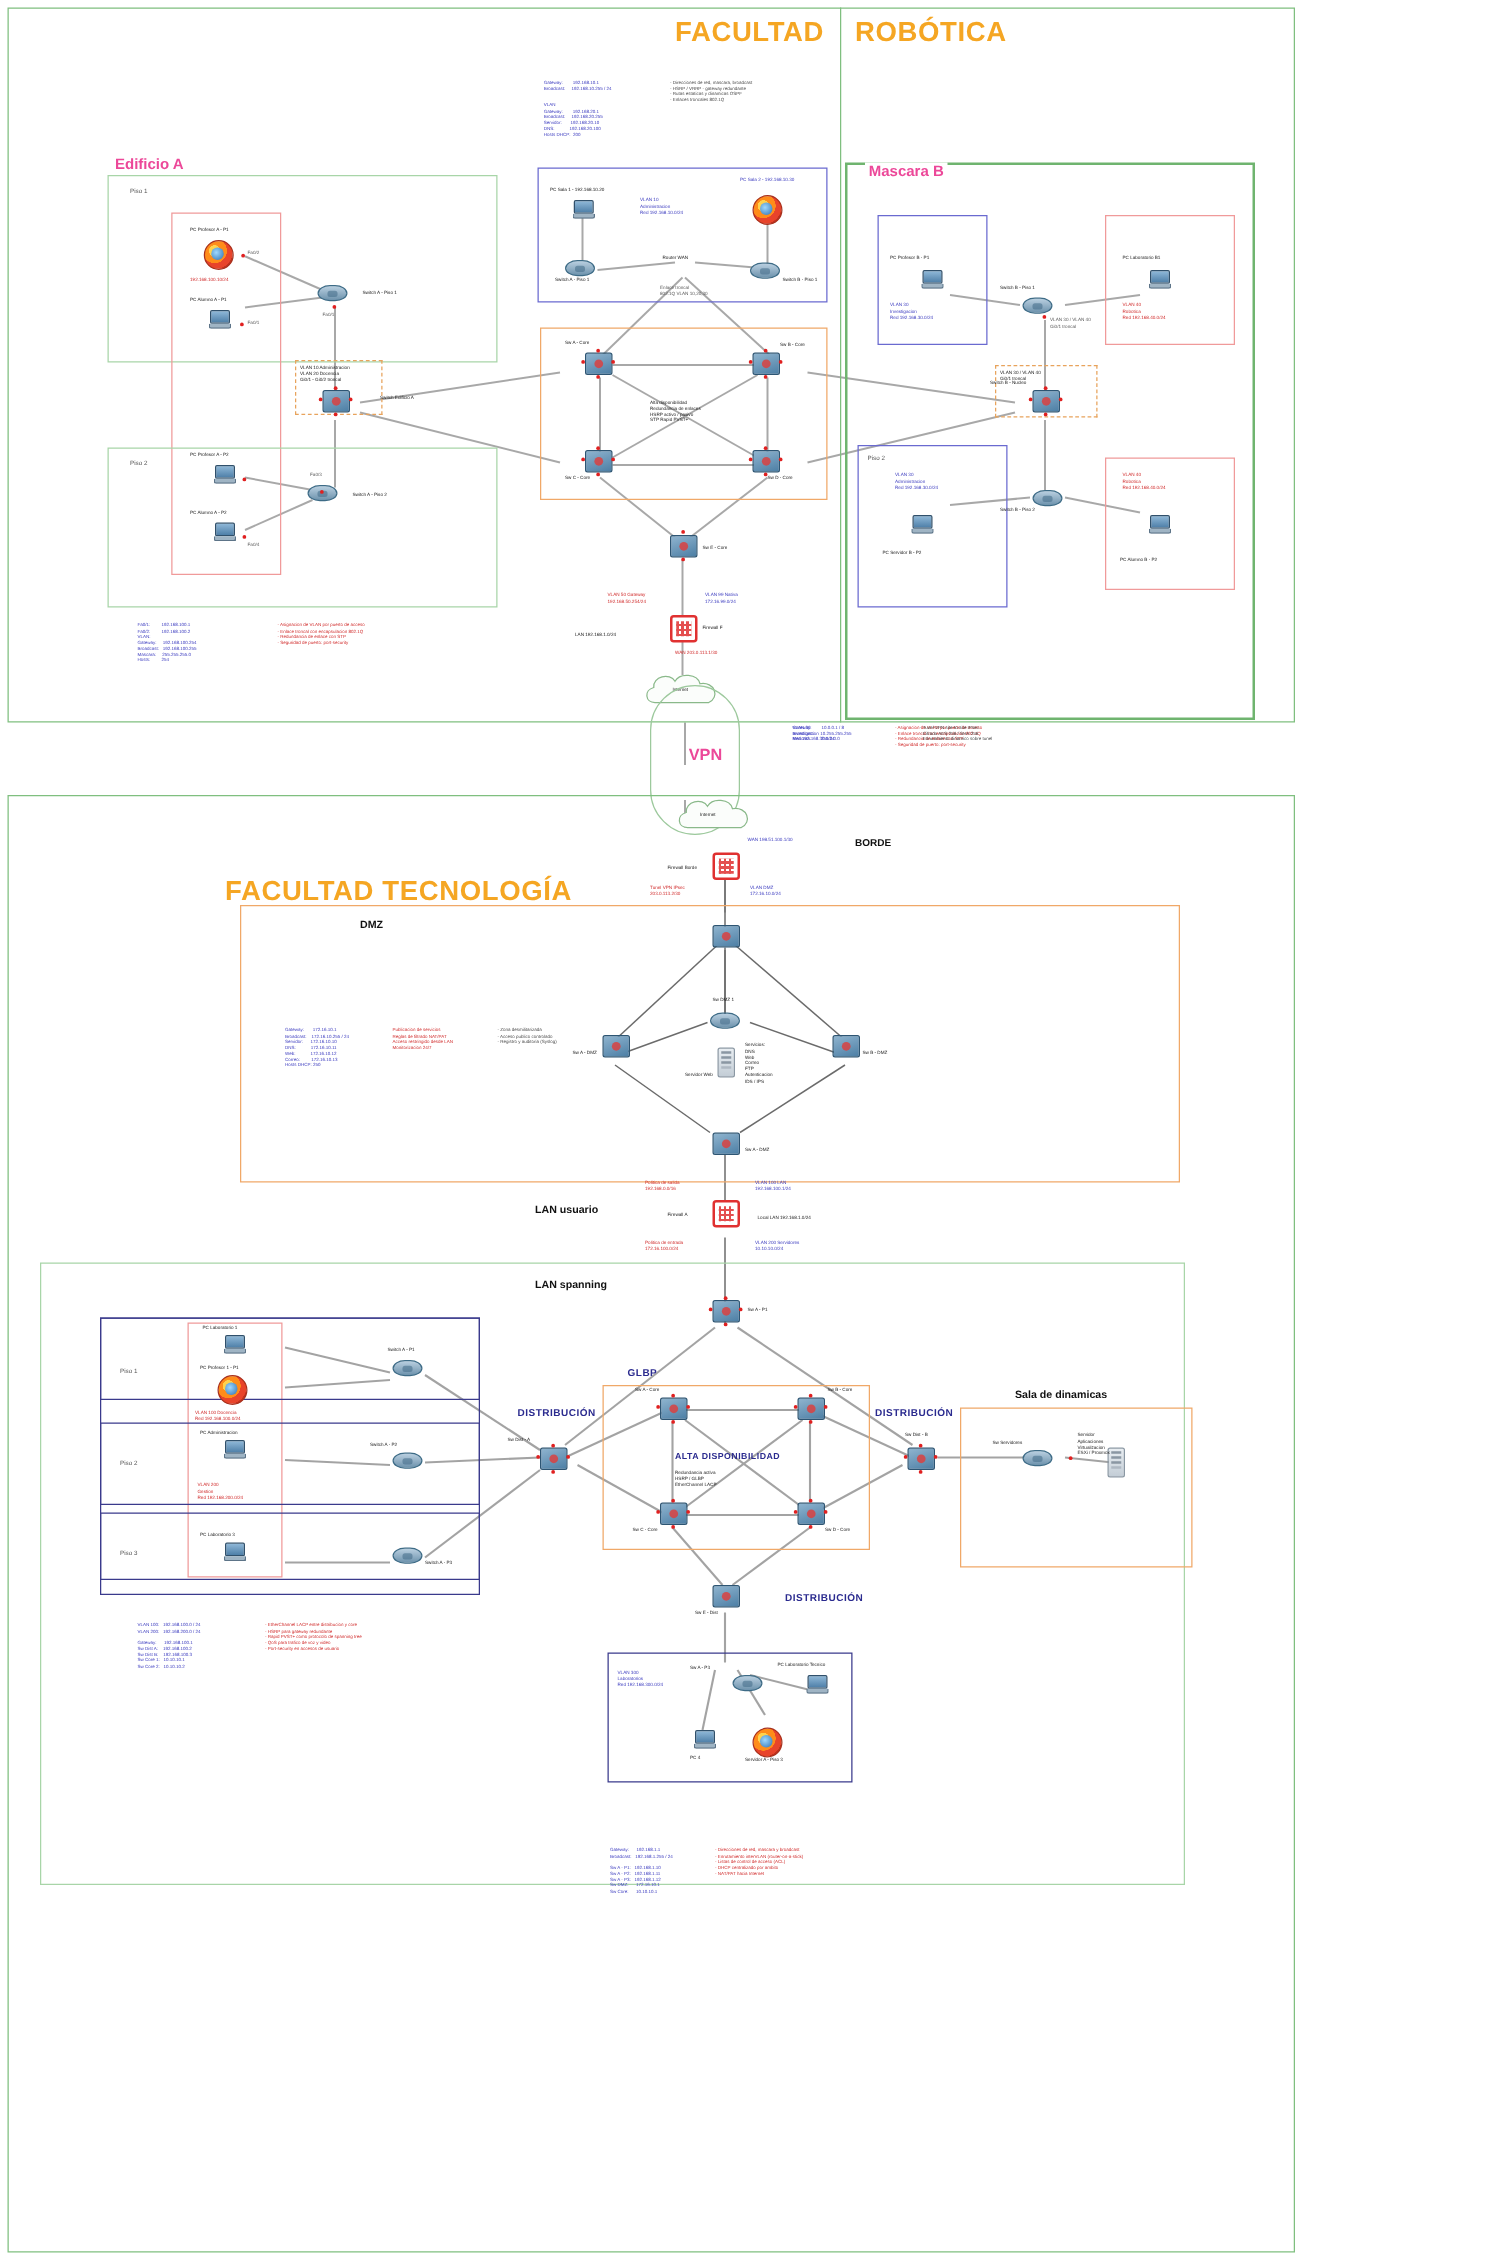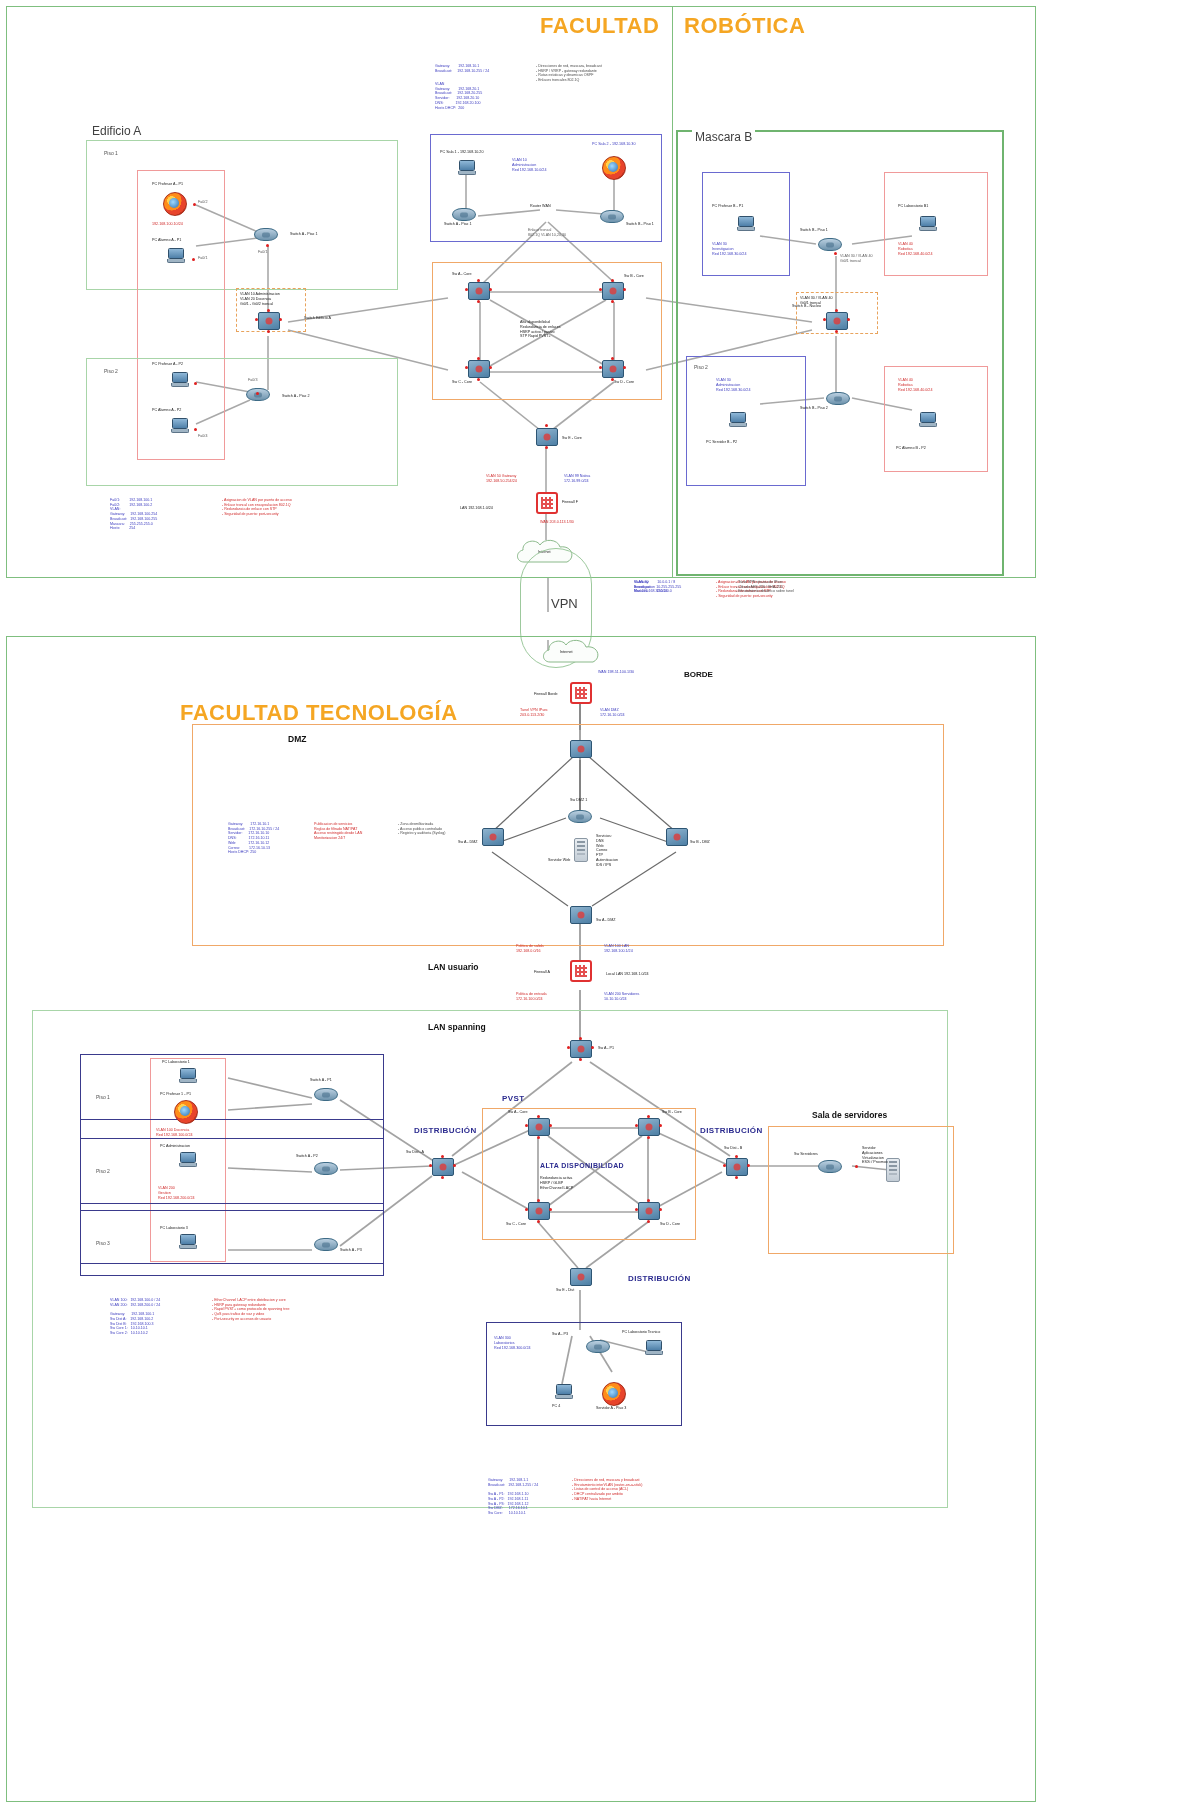--- a/index.html
+++ b/index.html
@@ -13,21 +13,21 @@
   .f-greenlite{border:1px solid #a8d5a8;}
   .f-red{border:1.2px solid #f09a9a;}
   .f-blue{border:1.2px solid #6a6ad0;}
   .f-navy{border:1.2px solid #3a3a8c;}
   .f-orange{border:1.2px solid #f0a868;}
   .f-orange-d{border:1.2px dashed #e8a35c;}
 
   
   .title-main{position:absolute;color:#f5a623;font-weight:bold;letter-spacing:.5px;
       font-family:"Liberation Sans",sans-serif;}
-  .lbl-green{position:absolute;color:#404040;font-weight:normal;font-size:12px;}
+  .lbl-green{position:absolute;color:#ec4899;font-weight:bold;font-size:12px;}
   .lbl-navy{position:absolute;color:#2b2b8f;font-weight:bold;font-size:8px;letter-spacing:.4px;}
   .lbl-dark{position:absolute;color:#111;font-size:8.5px;font-weight:bold;}
   .lbl-grey{position:absolute;color:#555;font-size:5px;}
   .lbl-tiny{position:absolute;font-size:3.6px;line-height:1.32;white-space:pre;}
   .t-blue{color:#3b3bbf;}
   .t-red{color:#d02a2a;}
   .t-grey{color:#4a4a4a;}
   .t-orange{color:#e8972e;}
 
   
@@ -500,21 +500,21 @@
   <div class="lbl-dark" style="left:428px;top:1022px;">LAN spanning</div>
 
   <div class="dev sw" style="left:570px;top:1040px;"></div>
   <div class="cap" style="left:598px;top:1046px;">Sw A - P1</div>
   <div class="dot" style="left:567px;top:1046px;"></div>
     <div class="dot" style="left:591px;top:1046px;"></div>
   <div class="dot" style="left:579px;top:1037px;"></div>
     <div class="dot" style="left:579px;top:1058px;"></div>
 
   <div class="box f-orange" style="left:482px;top:1108px;width:214px;height:132px;"></div>
-  <div class="lbl-navy" style="left:502px;top:1094px;">PVST</div>
+  <div class="lbl-navy" style="left:502px;top:1094px;">GLBP</div>
 
   <div class="dev sw" style="left:528px;top:1118px;"></div>
   <div class="cap" style="left:508px;top:1110px;">Sw A - Core</div>
   <div class="dev sw" style="left:638px;top:1118px;"></div>
   <div class="cap" style="left:662px;top:1110px;">Sw B - Core</div>
   <div class="dev sw" style="left:528px;top:1202px;"></div>
   <div class="cap" style="left:506px;top:1222px;">Sw C - Core</div>
   <div class="dev sw" style="left:638px;top:1202px;"></div>
   <div class="cap" style="left:660px;top:1222px;">Sw D - Core</div>
   <div class="dot" style="left:525px;top:1124px;"></div>
@@ -553,21 +553,21 @@
   <div class="dot" style="left:723px;top:1164px;"></div>
     <div class="dot" style="left:747px;top:1164px;"></div>
   <div class="dot" style="left:735px;top:1155px;"></div>
     <div class="dot" style="left:735px;top:1176px;"></div>
 
   <div class="lbl-navy" style="left:628px;top:1274px;">DISTRIBUCIÓN</div>
   <div class="dev sw" style="left:570px;top:1268px;"></div>
   <div class="cap" style="left:556px;top:1288px;">Sw E - Dist</div>
 
   <div class="box f-orange" style="left:768px;top:1126px;width:186px;height:128px;"></div>
-  <div class="lbl-dark" style="left:812px;top:1110px;">Sala de servidores</div>
+  <div class="lbl-dark" style="left:812px;top:1110px;">Sala de dinamicas</div>
   <div class="dev rt" style="left:818px;top:1160px;"></div>
   <div class="cap" style="left:794px;top:1152px;">Sw Servidores</div>
   <div class="dev srv" style="left:886px;top:1158px;"></div>
   <div class="cap" style="left:862px;top:1146px;">Servidor
 Aplicaciones
 Virtualizacion
 ESXi / Proxmox</div>
   <div class="dot" style="left:855px;top:1165px;"></div>
 
   <div class="box f-navy" style="left:80px;top:1054px;width:304px;height:210px;"></div>

